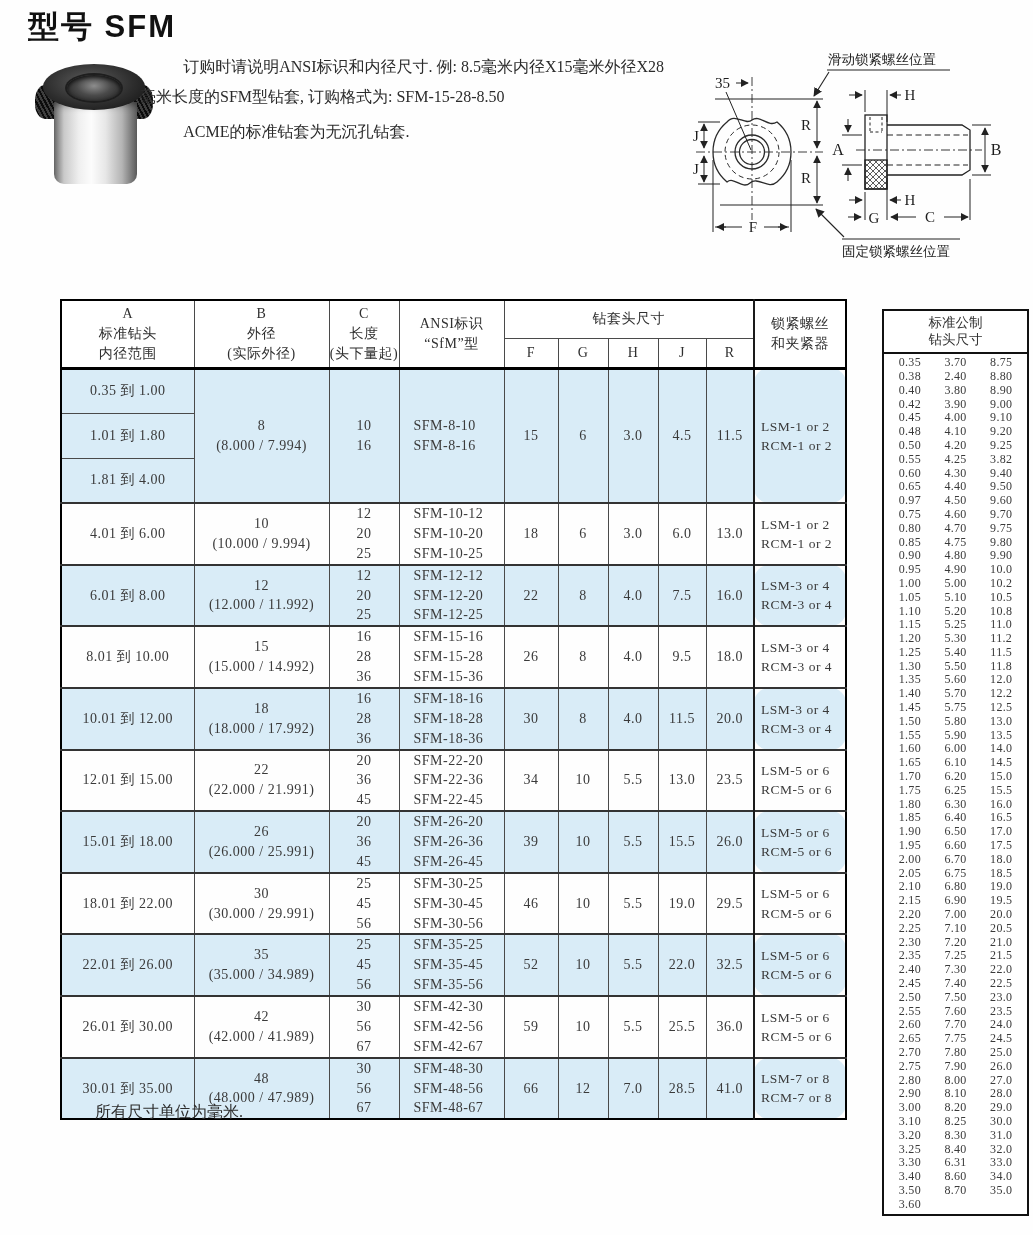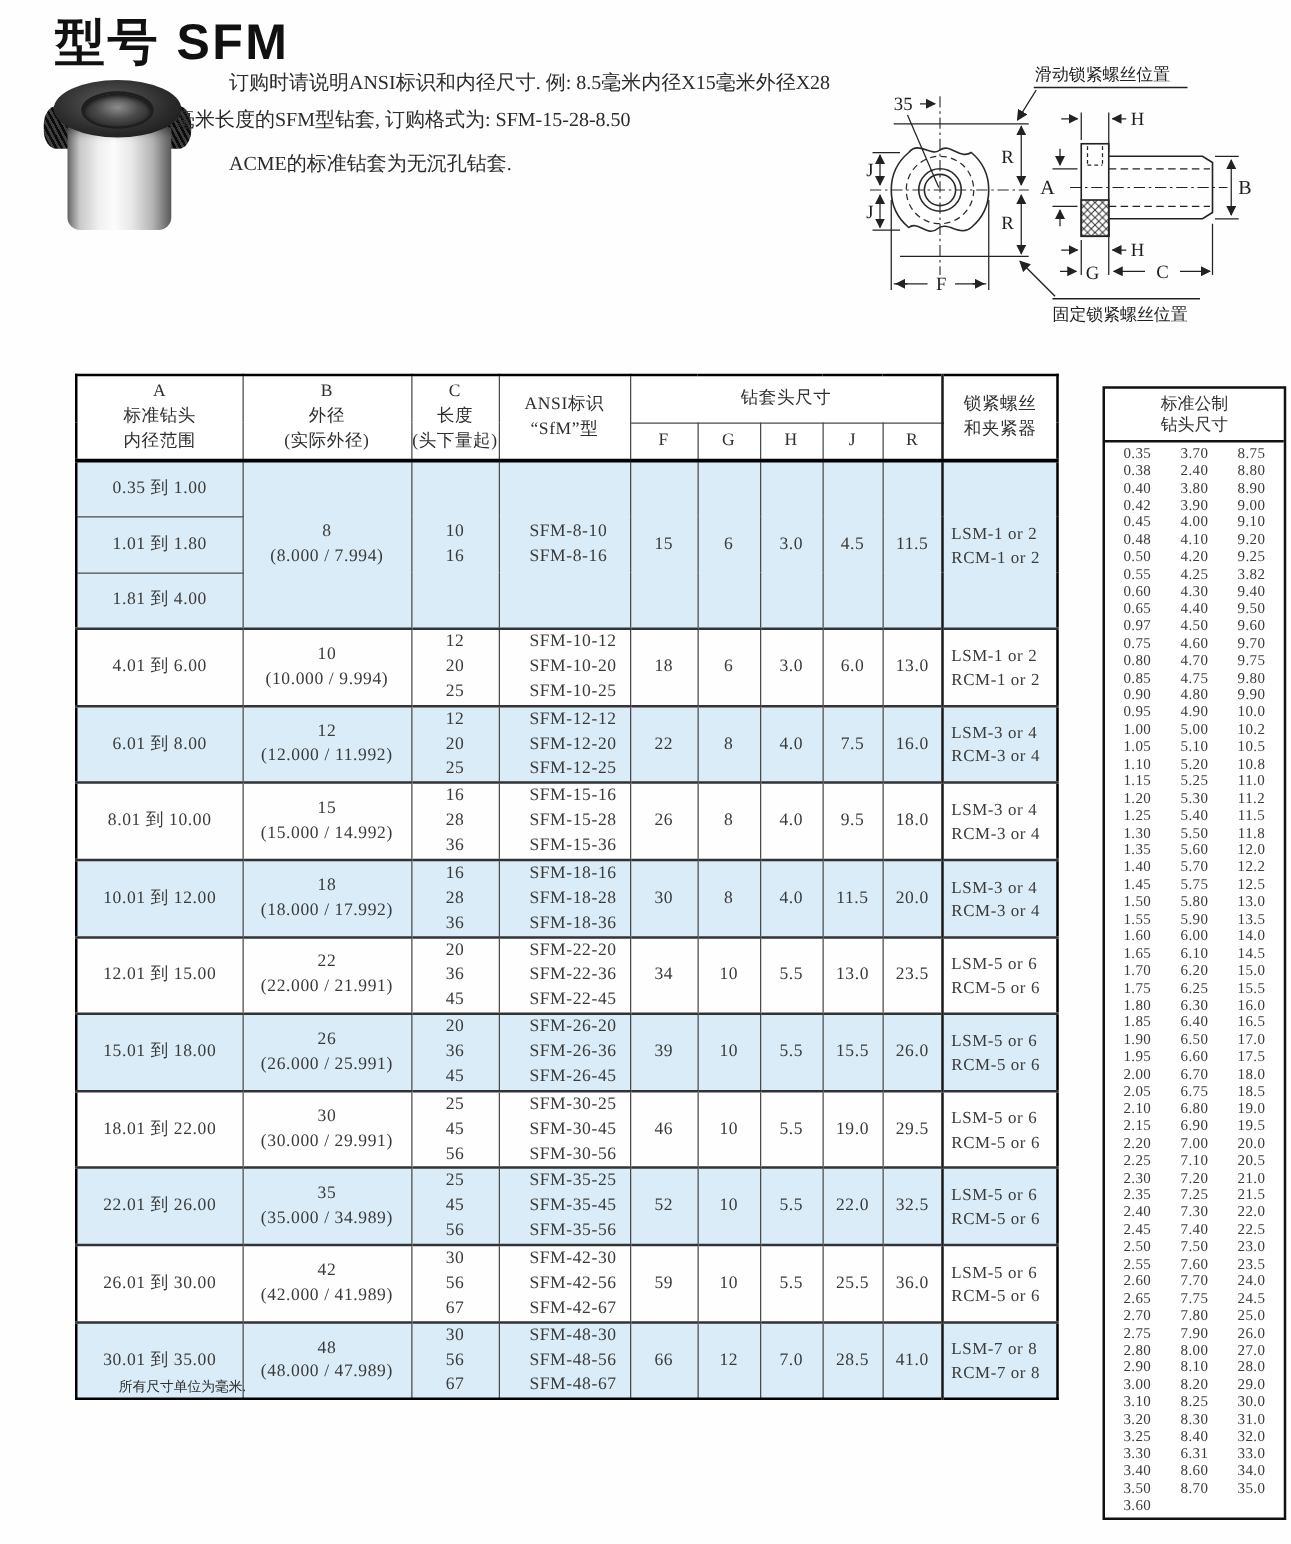--- a/index.html
+++ b/index.html
@@ -3,21 +3,21 @@
 <meta charset="utf-8">
 <style>
   html,body{margin:0;padding:0;background:#e8e8e8;}
   .page{
     position:relative; width:1033px; height:1235px; background:#fefefe;
     font-family:"Liberation Serif","DejaVu Serif",serif; color:#2e2e2e;
     overflow:hidden; margin:0 auto;
   }
   
   .title{
-    position:absolute; left:44px; top:6px; font-size:40px; font-weight:700;
+    position:absolute; left:28px; top:6px; font-size:31px; font-weight:700;
     font-family:"Liberation Sans","DejaVu Sans",sans-serif; letter-spacing:2px; color:#111;
   }
   
   .photo{position:absolute; left:33px; top:58px; width:122px; height:128px;}
   .photo .pbody{
     position:absolute; left:21px; top:44px; width:83px; height:82px;
     background:linear-gradient(90deg,#6a6a6a 0%,#c9c9c9 12%,#efefef 30%,#fcfcfc 45%,#e7e7e7 62%,#b4b4b4 82%,#787878 94%,#5f5f5f 100%);
     border-radius:0 0 10px 10px;
     box-shadow:inset 0 7px 9px -5px rgba(0,0,0,.55);
   }
@@ -45,26 +45,26 @@
   table.spec{
     position:absolute; left:60px; top:299px; width:785px;
     border-collapse:collapse; table-layout:fixed;
     border:2.5px solid #000; font-size:14px; letter-spacing:.5px; color:#3a3a3a;
   }
   table.spec th, table.spec td{border:1px solid #4a4a4a; text-align:center; vertical-align:middle; padding:0;}
   table.spec thead{border-bottom:3px solid #000;}
   table.spec thead th{font-weight:normal; font-size:14px; line-height:1.4; color:#2f2f2f; background:#fff;}
   table.spec tr.shade td{background:#d9ecf7;}
   table.spec tr.group-start td{border-top:2px solid #333;}
-  table.spec td.al{text-align:left; padding-left:24px;}
-  table.spec td.lock{border-left:2px solid #1a1a1a; padding-left:6px; font-size:13.5px;}
+  table.spec td.al{text-align:left; padding-left:14px;}
+  table.spec td.lock{border-left:2px solid #1a1a1a; padding-left:6px; font-size:13.5px;border-radius:15px;}
   table.spec th.lock-h{border-left:2px solid #1a1a1a;}
   table.spec td div{line-height:1.42;}
   
-  .note{position:absolute; left:95px; top:1102px; font-size:11px; color:#2d2d2d;}
+  .note{position:absolute; left:95px; top:1102px; font-size:16px; color:#2d2d2d;}
   
   .metric{
     position:absolute; left:882px; top:297px; width:143px;
     border:2px solid #111; background:#fff; color:#3a3a3a;margin-top:12px;
   }
   .m-title{
     text-align:center; font-size:13.5px; line-height:1.25; padding:4px 0 3px 0;
     border-bottom:2px solid #111; color:#2f2f2f;
   }
   .m-title span{display:block;}

